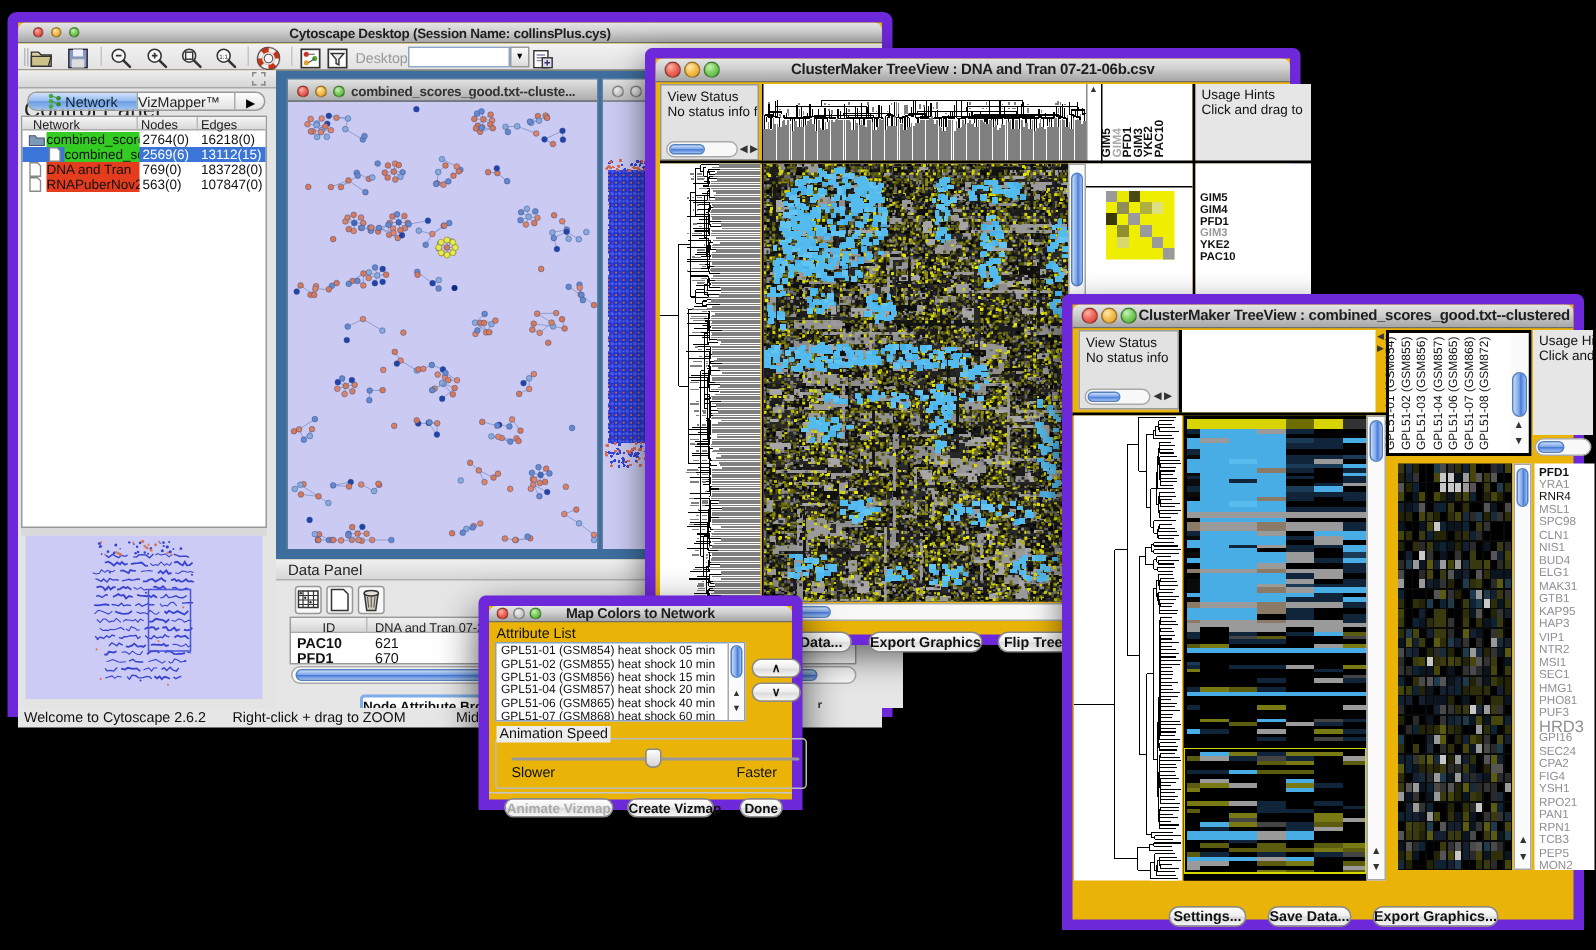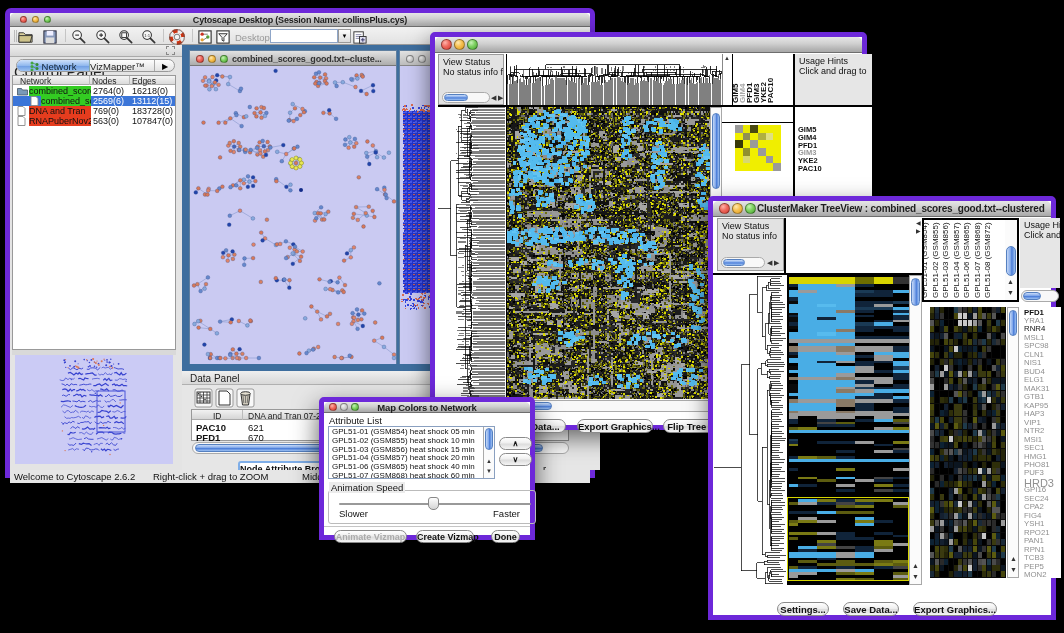--- a/index.html
+++ b/index.html
@@ -1,16 +1,16 @@
 <!DOCTYPE html>
 <html><head><meta charset="utf-8"><style>
 *{margin:0;padding:0;box-sizing:border-box}
 html,body{width:1064px;height:633px;background:#000;overflow:hidden;font-family:"Liberation Sans",sans-serif}
 .abs{position:absolute}
-.win{position:absolute;background:#ffffff;border:5px solid #6d28d9;box-shadow:0 8px 22px rgba(0,0,0,.55)}
+.win{position:absolute;background:#eab308;border:7px solid #6d28d9;box-shadow:0 8px 22px rgba(0,0,0,.55)}
 .tbar{position:absolute;left:0;right:0;top:0;background:linear-gradient(#E6E6E6,#CFCFCF 45%,#B4B4B4 80%,#A8A8A8);border-bottom:1px solid #6e6e6e;border-radius:5px 5px 0 0}
 .tl{position:absolute;border-radius:50%;width:11px;height:11px;border:1px solid rgba(0,0,0,.35)}
 .tl.r{background:radial-gradient(circle at 35% 30%,#ffb3aa,#ee6a5f 45%,#d33a2d)}
 .tl.y{background:radial-gradient(circle at 35% 30%,#ffe9b0,#f6c04f 45%,#dd9a22)}
 .tl.g{background:radial-gradient(circle at 35% 30%,#c8f2b8,#7ed161 45%,#46a42e)}
 .tl.gr{background:radial-gradient(circle at 35% 30%,#f2f2f2,#cfcfcf 50%,#aeaeae)}
 .ttl{position:absolute;width:100%;text-align:center;font-weight:bold;color:#1e1e1e;white-space:nowrap;letter-spacing:-0.2px}
 .panel{position:absolute;background:#E2E2E2;border:1px solid #9a9a9a}
 .ptext{font-size:9px;color:#111;line-height:10px;padding:2px 0 0 4px;white-space:nowrap;overflow:hidden}
 .sb{position:absolute;background:#f8f8f8;border:1px solid #aaa;border-radius:7px}
@@ -1125,20 +1125,21 @@
     <span class="abs" style="left:143px;top:1px">Right-click + drag  to  ZOOM</span>
     <span class="abs" style="left:292px;top:1px">Middle-click + drag  to  PAN</span>
   </div>
 </div>
 
 <div class="win" id="w1" style="left:430px;top:32px;width:437px;height:398px;border-radius:5px 5px 0 0">
   <div class="tbar" style="height:16px">
     <div class="tl r" style="left:6px;top:2px"></div>
     <div class="tl y" style="left:19px;top:2px"></div>
     <div class="tl g" style="left:32px;top:2px"></div>
+    <div class="ttl" style="top:2px;font-size:10px">ClusterMaker TreeView : DNA and Tran 07-21-06b.csv</div>
   </div>
   <div class="panel" style="left:3px;top:17px;width:66px;height:51px">
     <div class="ptext">View Status<br>No status info f</div>
     <div class="sb" style="left:3px;top:37px;width:48px;height:11px">
         <div class="sbthumb" style="left:1px;top:1px;width:24px;height:7px"></div>
       </div>
     <span class="arr" style="left:52px;top:39px">◀</span>
       <span class="arr" style="left:59px;top:39px">▶</span>
   </div>
   <div class="abs" style="left:71px;top:17px;width:216px;height:51px;background:#fff;border-left:1px solid #000"><svg xmlns="http://www.w3.org/2000/svg" width="216" height="51" shape-rendering="crispEdges">

